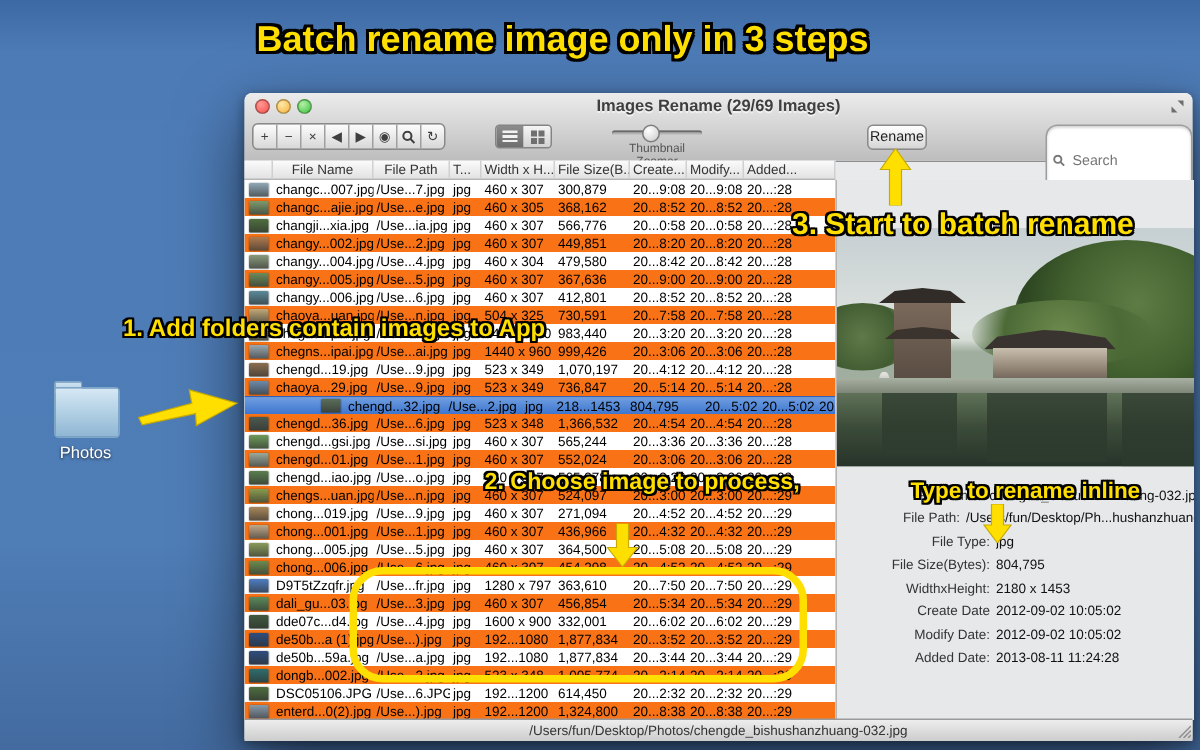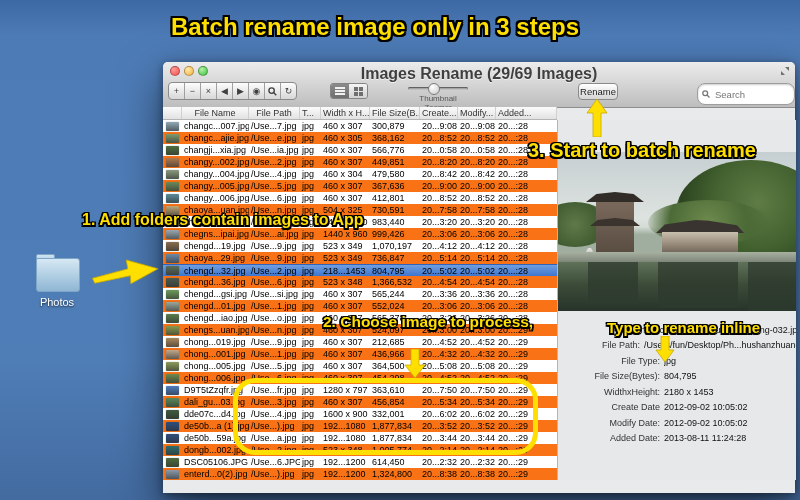--- a/index.html
+++ b/index.html
@@ -33,21 +33,21 @@
     border-radius:5px 5px 0 0;box-shadow:0 18px 45px rgba(0,0,0,.55),0 2px 8px rgba(0,0,0,.4);
     background:#e9eaec;}
   .chrome{position:absolute;left:0;top:0;width:632px;height:45px;border-radius:5px 5px 0 0;
     background:linear-gradient(#ececec,#bdbdbd);border-bottom:1px solid #8e8e8e;}
   .lights{position:absolute;left:7px;top:4px;display:flex;gap:4px;}
   .light{width:8px;height:8px;border-radius:50%;border:0.5px solid rgba(0,0,0,.3);}
   .l-red{background:radial-gradient(circle at 35% 30%,#ff9a96,#f5504b);}
   .l-yellow{background:radial-gradient(circle at 35% 30%,#ffe9a8,#f6b33e);}
   .l-green{background:radial-gradient(circle at 35% 30%,#b6f0a8,#3cc43e);}
   .win-title{position:absolute;left:0;top:3px;width:632px;text-align:center;
-    font-size:16px;font-weight:bold;color:#3f3f3f;text-shadow:0 1px 0 rgba(255,255,255,.6);}
+    font-size:11px;font-weight:bold;color:#3f3f3f;text-shadow:0 1px 0 rgba(255,255,255,.6);}
   .fullscreen{position:absolute;right:5px;top:4px;}
   
   .navgroup{position:absolute;left:5px;top:20px;height:16px;display:flex;
     border:1px solid #8a8a8a;border-radius:4px;overflow:hidden;
     background:linear-gradient(#fdfdfd,#d7d7d7);}
   .seg{width:15px;height:16px;display:flex;align-items:center;justify-content:center;
     font-size:9px;color:#3f3f3f;border-right:1px solid #9f9f9f;line-height:1;}
   .seg:last-child{border-right:none;}
   .viewtoggle{position:absolute;left:167px;top:21px;display:flex;border:1px solid #848484;
     border-radius:3px;overflow:hidden;}
@@ -63,36 +63,36 @@
   .zoomer{position:absolute;left:245px;top:20px;width:60px;}
   .zoom-track{position:relative;height:3px;margin-top:5px;border-radius:2px;
     background:linear-gradient(#8f8f8f,#c9c9c9);box-shadow:inset 0 1px 1px rgba(0,0,0,.4);}
   .zoom-knob{position:absolute;left:20px;top:-4px;width:10px;height:10px;border-radius:50%;
     background:radial-gradient(circle at 35% 30%,#ffffff,#c9c9c9);border:0.5px solid #7d7d7d;}
   .zoom-label{margin-top:4px;text-align:center;font-size:8px;color:#555;}
   .rename-btn{position:absolute;left:415px;top:21px;width:38px;height:15px;border:1px solid #8a8a8a;
     border-radius:4px;background:linear-gradient(#ffffff,#d5d5d5);
     font-size:9.5px;color:#222;display:flex;align-items:center;justify-content:center;}
   .searchbox{position:absolute;left:534px;top:21px;width:88px;height:14px;border:1px solid #9d9d9d;
-    border-radius:8px;background:#fff;display:flex;align-items:center;padding:3px 4px;gap:3px;
+    border-radius:8px;background:#fff;display:flex;align-items:center;padding:16px 4px;gap:3px;
     box-shadow:inset 0 1px 2px rgba(0,0,0,.2);}
   .searchbox input{border:none;outline:none;width:64px;font-size:9.5px;color:#444;
     font-family:"Liberation Sans",sans-serif;background:transparent;}
   
   .thead{position:absolute;left:0;top:45px;width:394px;height:12px;
     background:linear-gradient(#fbfbfb,#e2e2e2);border-bottom:1px solid #b5b5b5;}
   .thead,.trow{display:grid;grid-template-columns:19px 67px 51px 21px 49px 50px 38px 38px 1fr;
     align-items:center;font-size:9px;white-space:nowrap;}
   .thead span{overflow:hidden;color:#333;border-right:1px solid #d0d0d0;height:12px;line-height:12px;padding-left:2px;}
   .thead .hc{text-align:center;padding-left:0;}
   .tbody{position:absolute;left:0;top:58px;width:394px;height:360px;overflow:hidden;background:#fff;}
   .trow{height:12px;color:#000;}
   .trow span{overflow:hidden;padding-left:2px;line-height:12px;}
   .trow.alt{background:#f97316;}
-  .trow.sel{background:linear-gradient(#6f9ee0,#3e76cf);border-top:1px solid #2f62b8;height:11px;}
+  .trow.sel{background:linear-gradient(#6f9ee0,#3e76cf);border-top:1px solid #2f62b8;height:11px;padding-left:48px;}
   .thumb{width:13px;height:9px;margin-left:3px;border-radius:1px;padding:0 !important;
     box-shadow:0 0 1px rgba(0,0,0,.6);}
   
   .pv-header{position:absolute;left:394px;top:45px;width:238px;height:12px;
     background:linear-gradient(#f4f4f4,#dcdcdc);border-bottom:1px solid #bcbcbc;border-left:1px solid #b5b5b5;
     text-align:center;font-size:9px;color:#444;line-height:12px;}
   .pv-area{position:absolute;left:394px;top:58px;width:238px;height:360px;background:#e6e8ea;border-left:1px solid #b5b5b5;}
   .photo{position:absolute;left:0;top:32px;width:238px;height:159px;overflow:hidden;
     background:linear-gradient(180deg,#c6cfd2 0%,#dde3df 42%,#d5dcd6 47%,#9fae9e 52%);}
   .ph{position:absolute;}
@@ -434,21 +434,21 @@
           <span>20...3:00</span>
           <span>20...3:00</span>
           <span>20...:29</span>
         </div>
         <div class="trow">
           <span class="thumb" style="background: linear-gradient(rgb(168, 135, 90) 0%, rgb(44, 44, 44) 160%);"></span>
           <span>chong...019.jpg</span>
           <span>/Use...9.jpg</span>
           <span>jpg</span>
           <span>460 x 307</span>
-          <span>212,685</span>
+          <span>271,094</span>
           <span>20...4:52</span>
           <span>20...4:52</span>
           <span>20...:29</span>
         </div>
         <div class="trow alt">
           <span class="thumb" style="background: linear-gradient(rgb(192, 168, 138) 0%, rgb(44, 44, 44) 160%);"></span>
           <span>chong...001.jpg</span>
           <span>/Use...1.jpg</span>
           <span>jpg</span>
           <span>460 x 307</span>
@@ -616,14 +616,22 @@
             <span class="flabel">Modify Date:</span>
             <span class="fvalue">2012-09-02  10:05:02</span>
           </div>
           <div class="field">
             <span class="flabel">Added Date:</span>
             <span class="fvalue">2013-08-11  11:24:28</span>
           </div>
         </div>
     </div>
 
+    <div class="statusbar">
+      <span>/Users/fun/Desktop/Photos/chengde_bishushanzhuang-032.jpg</span>
+      <svg class="grip" width="10" height="10" viewBox="0 0 10 10">
+        <line x1="2" y1="10" x2="10" y2="2" stroke="#8d8d8d" stroke-width="1"></line>
+        <line x1="5" y1="10" x2="10" y2="5" stroke="#8d8d8d" stroke-width="1"></line>
+        <line x1="8" y1="10" x2="10" y2="8" stroke="#8d8d8d" stroke-width="1"></line>
+      </svg>
+    </div>
   </div>
 </div>
 
 </body></html>

